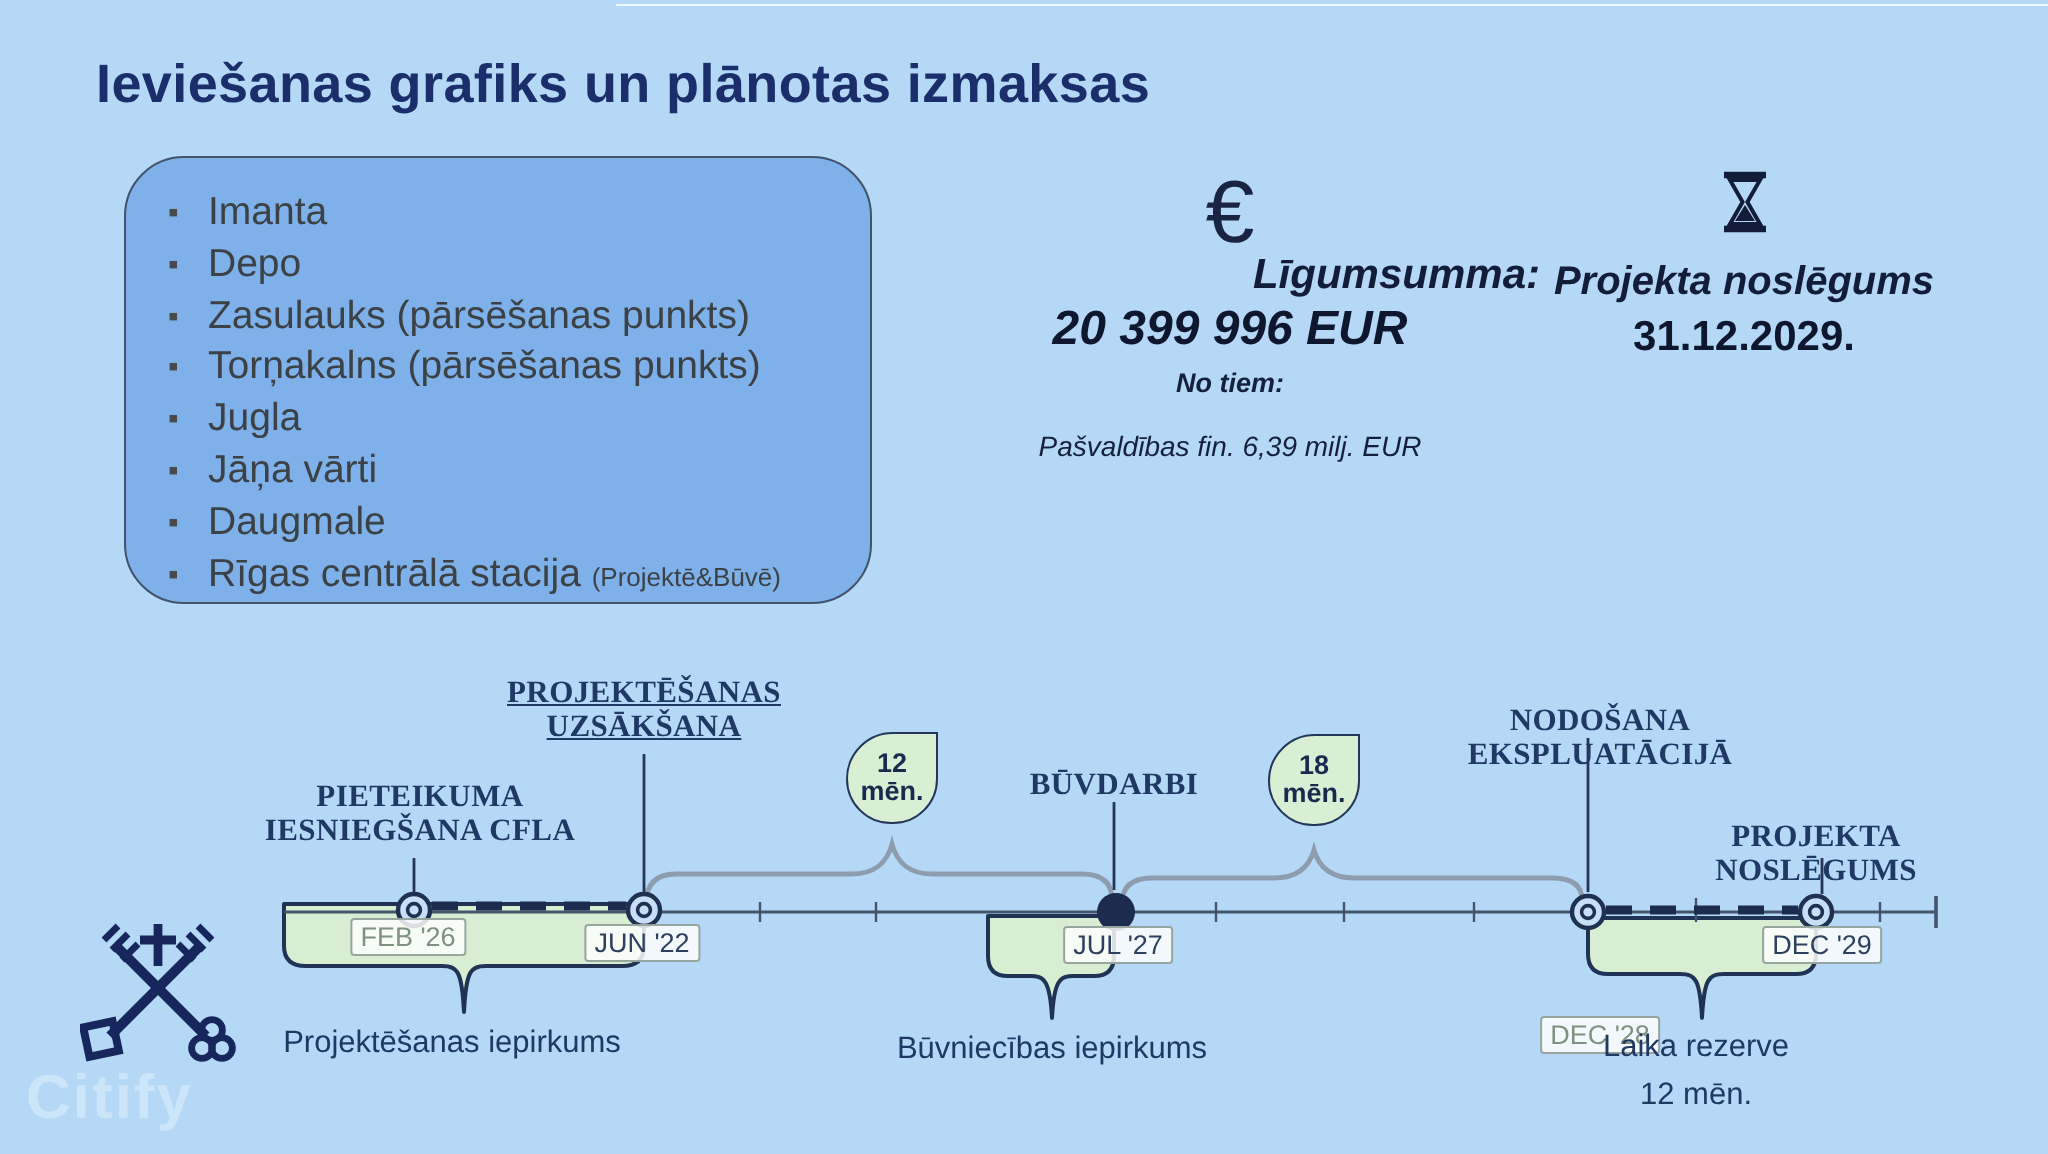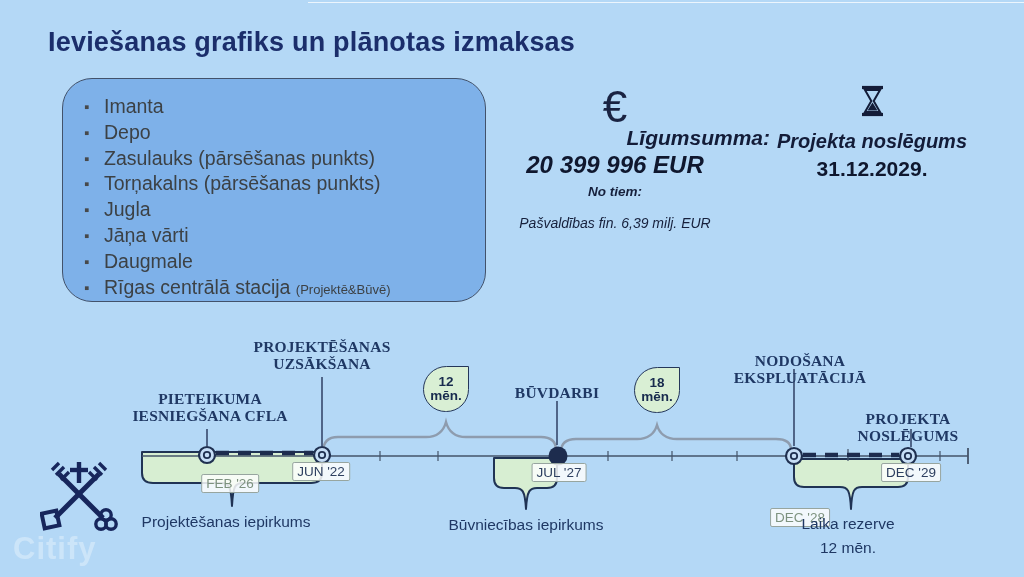--- a/index.html
+++ b/index.html
@@ -4,21 +4,21 @@
 <style>
   html,body{margin:0;padding:0;background:#8fb6d9;}
   #slide{
     position:relative;width:1024px;height:577px;overflow:hidden;
     background:#b4d8f6;font-family:"Liberation Sans",sans-serif;
   }
   .abs{position:absolute;}
   .top-hairline{left:308px;top:2px;width:716px;height:1px;background:rgba(255,255,255,.75);}
   .title{left:48px;top:27px;font-size:27px;font-weight:bold;color:#1b2e6b;letter-spacing:.2px;}
   
-  .panel{left:62px;top:78px;width:424px;height:224px;border-radius:30px;
+  .panel{left:62px;top:78px;width:374px;height:224px;border-radius:30px;
          background:#7eb1e9;border:1.5px solid #42526b;box-sizing:border-box;padding:15px 10px 0 0;}
   .station-item{position:relative;padding-left:41px;font-size:19.5px;color:#3c4145;line-height:25.8px;}
   .station-item::before{content:"▪";position:absolute;left:21px;top:0;font-size:15px;color:#47494b;}
   .station-note{font-size:13px;}
   
   .cblock{width:310px;text-align:center;color:#16203c;}
   .euro{left:595px;top:82px;width:40px;text-align:center;font-size:44px;color:#1a2342;font-weight:normal;}
   .c-label{left:460px;top:126px;font-size:21px;font-weight:bold;font-style:italic;color:#131c38;text-align:right;}
   .c-amount{left:460px;top:151px;font-size:24px;font-weight:bold;font-style:italic;color:#0f172e;}
   .c-intro{left:460px;top:184px;font-size:13.5px;font-weight:bold;font-style:italic;}
@@ -121,32 +121,32 @@
       <circle cx="794" cy="456" r="3.2" fill="none" stroke="#1f3050" stroke-width="1.8"></circle>
     </g>
     <g>
       <circle cx="908" cy="456" r="8" fill="#c6def6" stroke="#1f3050" stroke-width="2.2"></circle>
       <circle cx="908" cy="456" r="3.2" fill="none" stroke="#1f3050" stroke-width="1.8"></circle>
     </g>
   </svg>
 
   <div class="abs ms-label" style="left:210px;top:390px;">PIETEIKUMA
 IESNIEGŠANA CFLA</div>
-  <div class="abs ms-label" style="left:322px;top:338px;">PROJEKTĒŠANAS
+  <div class="abs ms-label" style="left:322px;top:338px;text-decoration:underline;">PROJEKTĒŠANAS
 UZSĀKŠANA</div>
   <div class="abs ms-label" style="left:557px;top:384px;">BŪVDARBI</div>
   <div class="abs ms-label" style="left:800px;top:352px;">NODOŠANA EKSPLUATĀCIJĀ</div>
   <div class="abs ms-label" style="left:908px;top:410px;">PROJEKTA NOSLĒGUMS</div>
 
   <div class="abs duration-bubble" style="left:423px;top:366px;">12
 mēn.</div>
   <div class="abs duration-bubble" style="left:634px;top:367px;">18
 mēn.</div>
 
-  <div class="abs date-tag muted" style="left:204px;top:474px;margin-left:26px;">FEB '26</div>
+  <div class="abs date-tag muted" style="left:204px;top:459px;">FEB '26</div>
   <div class="abs date-tag" style="left:321px;top:462px;">JUN '22</div>
   <div class="abs date-tag" style="left:559px;top:463px;">JUL '27</div>
   <div class="abs date-tag muted" style="left:800px;top:463px;margin-top:45px;">DEC '28</div>
   <div class="abs date-tag" style="left:911px;top:463px;">DEC '29</div>
 
   <div class="abs phase-label" style="left:226px;top:510px;">Projektēšanas iepirkums</div>
   <div class="abs phase-label" style="left:526px;top:513px;">Būvniecības iepirkums</div>
   <div class="abs phase-label" style="left:848px;top:512px;">Laika rezerve
 12 mēn.</div>
 

